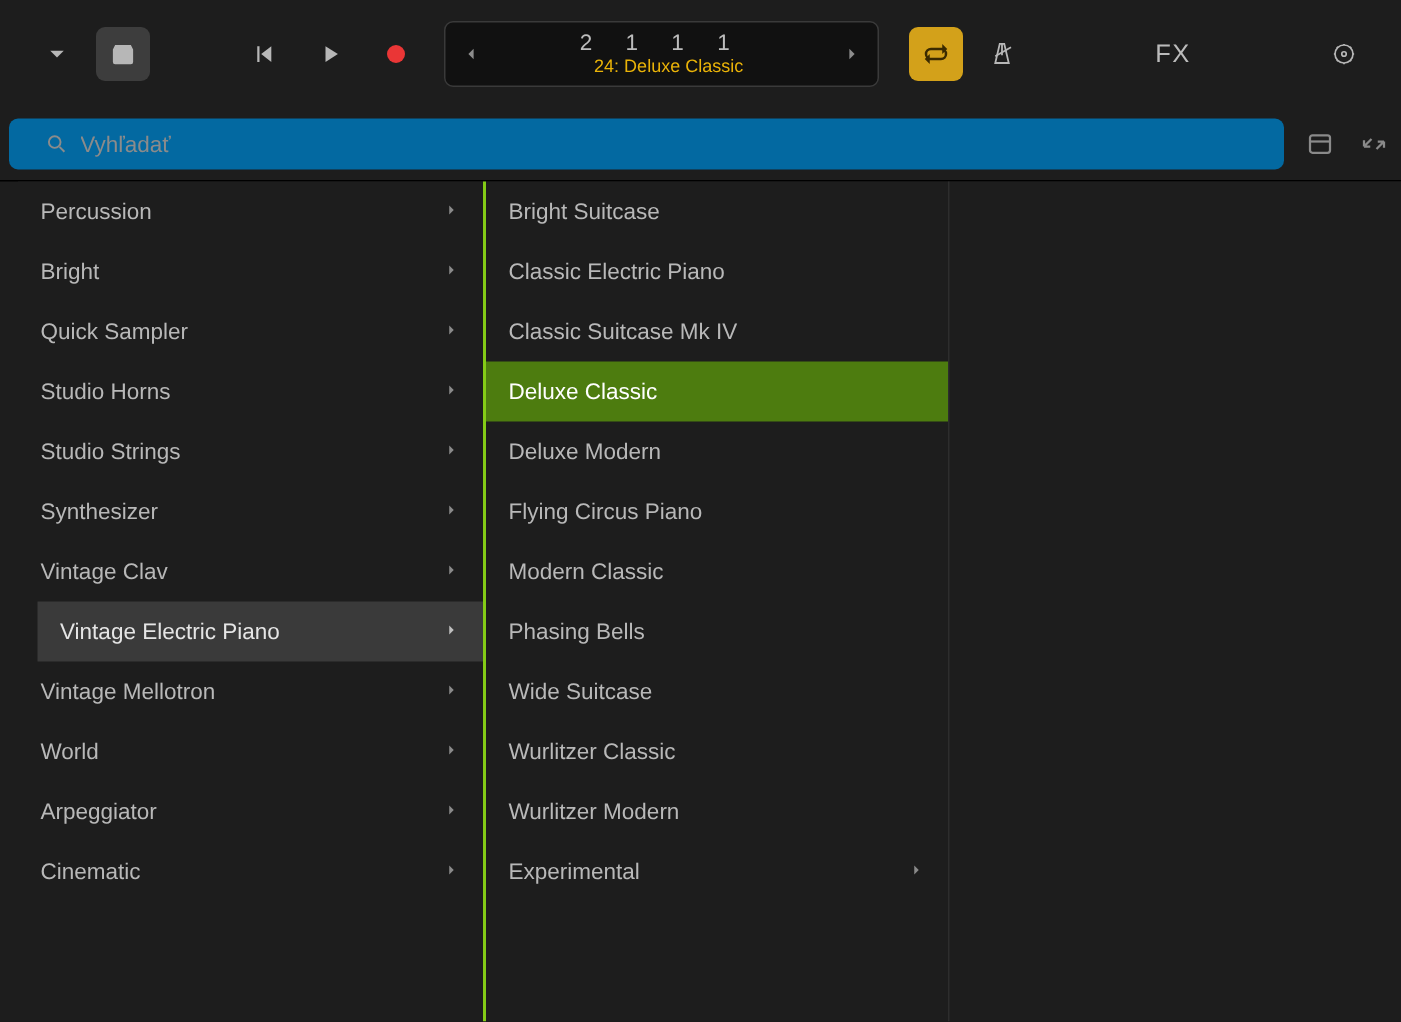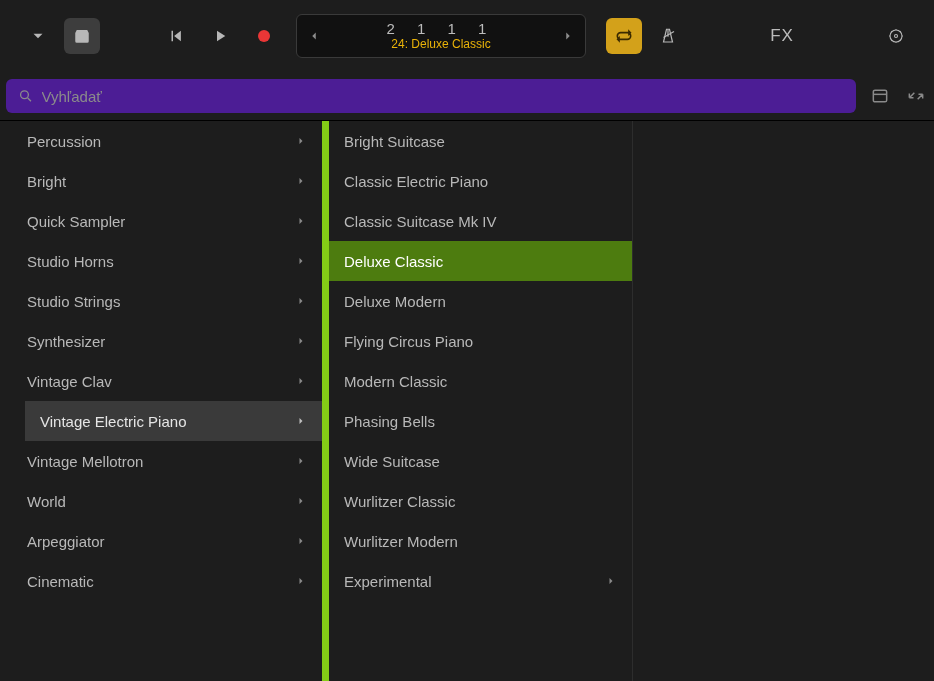--- a/index.html
+++ b/index.html
@@ -41,65 +41,65 @@
       border-radius: 6px;
       display: flex;
       align-items: center;
       justify-content: space-between;
       padding: 0 10px;
       color: #d1d1d1;
       margin-left: 6px;
       margin-right: 12px;
     }
     .lcd-arrow { color: #8d8d8d; cursor: pointer; width: 14px; display:flex; align-items:center; justify-content:center; }
-    .lcd-center { text-align: center; line-height: 1.15; }
+    .lcd-center { text-align: right; line-height: 1.15; }
     .lcd-top { letter-spacing: 9px; font-size: 15px; color: #bcbcbc; }
     .lcd-bottom { font-size: 12px; color: #eab308; }
     .cycle-btn { background: #d3a11a; color: #3a2a00; }
     .cycle-btn svg { width: 20px; height: 20px; }
     .fx { font-size: 17px; color: #bbb; letter-spacing: 1px; margin: 0 18px; cursor:pointer;}
     .spacer { flex: 1; }
     .rec svg circle { fill: #ea3636; }
     .searchbar-row {
       height: 48px;
       display: flex;
       align-items: center;
       padding: 0 6px 0 6px;
       gap: 12px;
       background: #1d1d1d;
     }
     .search-box {
       flex: 1;
       height: 34px;
-      background: #4c1d95;
+      background: #0369a1;
       border-radius: 6px;
       display: flex;
       align-items: center;
-      padding: 0 12px;
+      padding: 0 24px;
       color: #8b8b8b;
     }
     .search-box input {
       background: transparent;
       border: none;
       outline: none;
       color: #d0d0d0;
       width: 100%;
       font-size: 15px;
       margin-left: 8px;
     }
     .search-box input::placeholder { color: #8b8b8b; }
     .util-icon { color: #8a8a8a; cursor: pointer; display:flex; align-items:center; justify-content:center; width:24px; height:24px;}
     .columns {
       display: flex;
       height: calc(681px - 72px - 48px);
       border-top: 1px solid #000;
       padding-left: 12px;
     }
     .col1 { width: 310px; background: #1d1d1d; overflow-y: auto; }
-    .col2 { width: 310px; background: #1d1d1d; border-left: 7px solid #84cc16; overflow-y: auto; }
+    .col2 { width: 310px; background: #1d1d1d; border-left: 2px solid #84cc16; overflow-y: auto; }
     .col3 { flex: 1; background: #1d1d1d; border-left: 1px solid #2d2d2d; }
     .list-item {
       height: 40px;
       display: flex;
       align-items: center;
       padding: 0 15px;
       color: #b8b8b8;
       font-size: 15px;
       cursor: pointer;
       justify-content: space-between;

